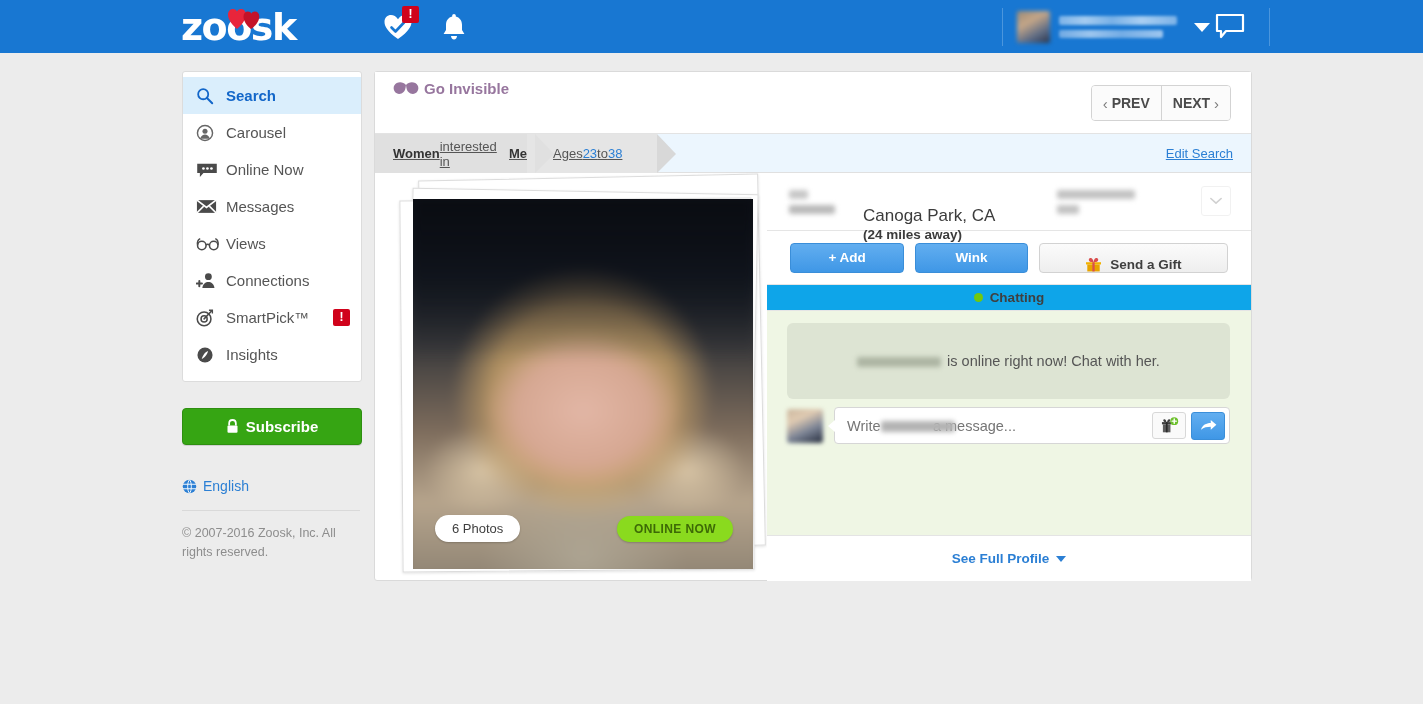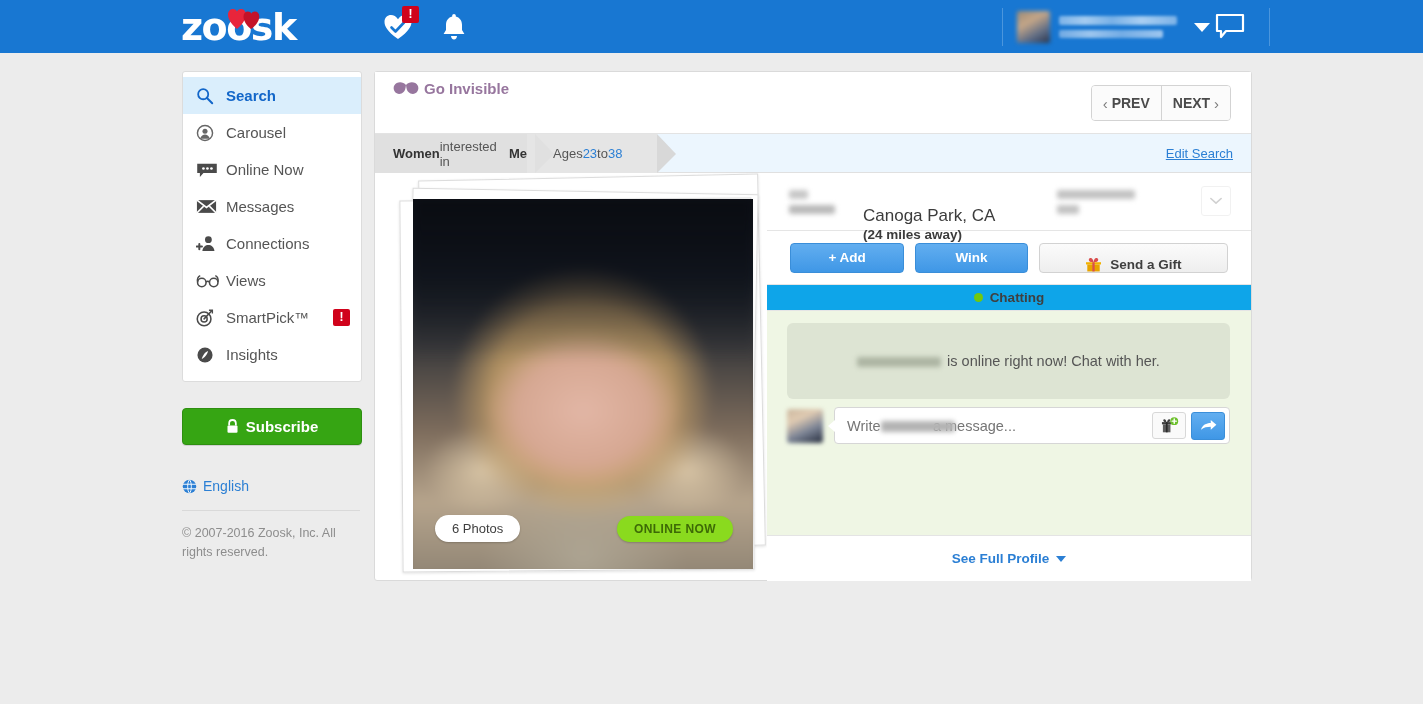--- a/index.html
+++ b/index.html
@@ -152,21 +152,21 @@
   }
   .navbtn.next { border-left: 1px solid #d3d3d3; }
   .chev { font-size: 15px; color: #7b7b7b; font-weight: normal; }
 
   .crumbbar {
     height: 39px; background: #ecf6fe; position: relative;
     border-bottom: 1px solid #e0e0e0;
   }
   .crumb {
     position: absolute; top: 0; height: 39px; display: flex; align-items: center;
-    font-size: 13px; color: #555; background: #dcdcdc; padding-left: 18px;
+    font-size: 13px; color: #555; background: #dcdcdc; padding-left: 18px; text-decoration: underline;
   }
   .crumb.c1 { left: 0; width: 160px; background: #e0e0e0; }
   .crumb.c2 { left: 152px; width: 130px; background: #e5e5e5; padding-left: 26px; }
   .crumb-arrow {
     position: absolute; right: -19px; top: 0;
     width: 0; height: 0;
     border-top: 20px solid transparent;
     border-bottom: 19px solid transparent;
     border-left: 19px solid #e0e0e0;
     z-index: 2;
@@ -440,40 +440,40 @@
           <rect x="0.8" y="1.2" width="20.4" height="13.6" fill="#4a4a4a"></rect>
           <path d="M0.8 1.2 L11 9 L21.2 1.2" fill="none" stroke="#fff" stroke-width="1.8"></path>
           <path d="M0.8 14.8 L8 7.6 M21.2 14.8 L14 7.6" stroke="#fff" stroke-width="1.6"></path>
         </svg>
       </span>
       <span class="navlabel">Messages</span>
     </div>
 
     <div class="navitem">
       <span class="navicon">
-        <svg viewBox="0 0 22 18" width="21" height="17">
-          <circle cx="13" cy="5" r="3.6" fill="#4a4a4a"></circle>
-          <path d="M6.6 17 C7.2 12.4 10 10.6 13 10.6 C16 10.6 18.8 12.4 19.4 17 Z" fill="#4a4a4a"></path>
-          <path d="M3.4 9.4 L3.4 15 M0.6 12.2 L6.2 12.2" stroke="#4a4a4a" stroke-width="2.1" stroke-linecap="round"></path>
-        </svg>
-      </span>
-      <span class="navlabel">Connections</span>
-    </div>
-
-    <div class="navitem">
-      <span class="navicon">
         <svg viewBox="0 0 26 14" width="24" height="14">
           <circle cx="6.3" cy="8.6" r="4.6" fill="none" stroke="#4a4a4a" stroke-width="1.7"></circle>
           <circle cx="19.2" cy="8.6" r="4.6" fill="none" stroke="#4a4a4a" stroke-width="1.7"></circle>
           <path d="M10.9 8.2 C12 6.8 13.5 6.8 14.6 8.2" fill="none" stroke="#4a4a4a" stroke-width="1.6"></path>
           <path d="M1.7 8 C1.2 4.4 2.6 2 4.6 1.2" fill="none" stroke="#4a4a4a" stroke-width="1.6"></path>
           <path d="M23.8 8 C24.3 4.4 22.9 2 20.9 1.2" fill="none" stroke="#4a4a4a" stroke-width="1.6"></path>
         </svg>
       </span>
       <span class="navlabel">Views</span>
+    </div>
+
+    <div class="navitem">
+      <span class="navicon">
+        <svg viewBox="0 0 22 18" width="21" height="17">
+          <circle cx="13" cy="5" r="3.6" fill="#4a4a4a"></circle>
+          <path d="M6.6 17 C7.2 12.4 10 10.6 13 10.6 C16 10.6 18.8 12.4 19.4 17 Z" fill="#4a4a4a"></path>
+          <path d="M3.4 9.4 L3.4 15 M0.6 12.2 L6.2 12.2" stroke="#4a4a4a" stroke-width="2.1" stroke-linecap="round"></path>
+        </svg>
+      </span>
+      <span class="navlabel">Connections</span>
     </div>
 
     <div class="navitem">
       <span class="navicon">
         <svg viewBox="0 0 20 20" width="18" height="18">
           <circle cx="9" cy="11" r="7.6" fill="none" stroke="#4a4a4a" stroke-width="1.7"></circle>
           <circle cx="9" cy="11" r="3.4" fill="none" stroke="#4a4a4a" stroke-width="1.7"></circle>
           <path d="M9 11 L17 2.6" stroke="#4a4a4a" stroke-width="1.7" stroke-linecap="round"></path>
           <path d="M14.4 1.4 L18.2 1.4 L18.2 5" fill="none" stroke="#4a4a4a" stroke-width="1.5"></path>
         </svg>

